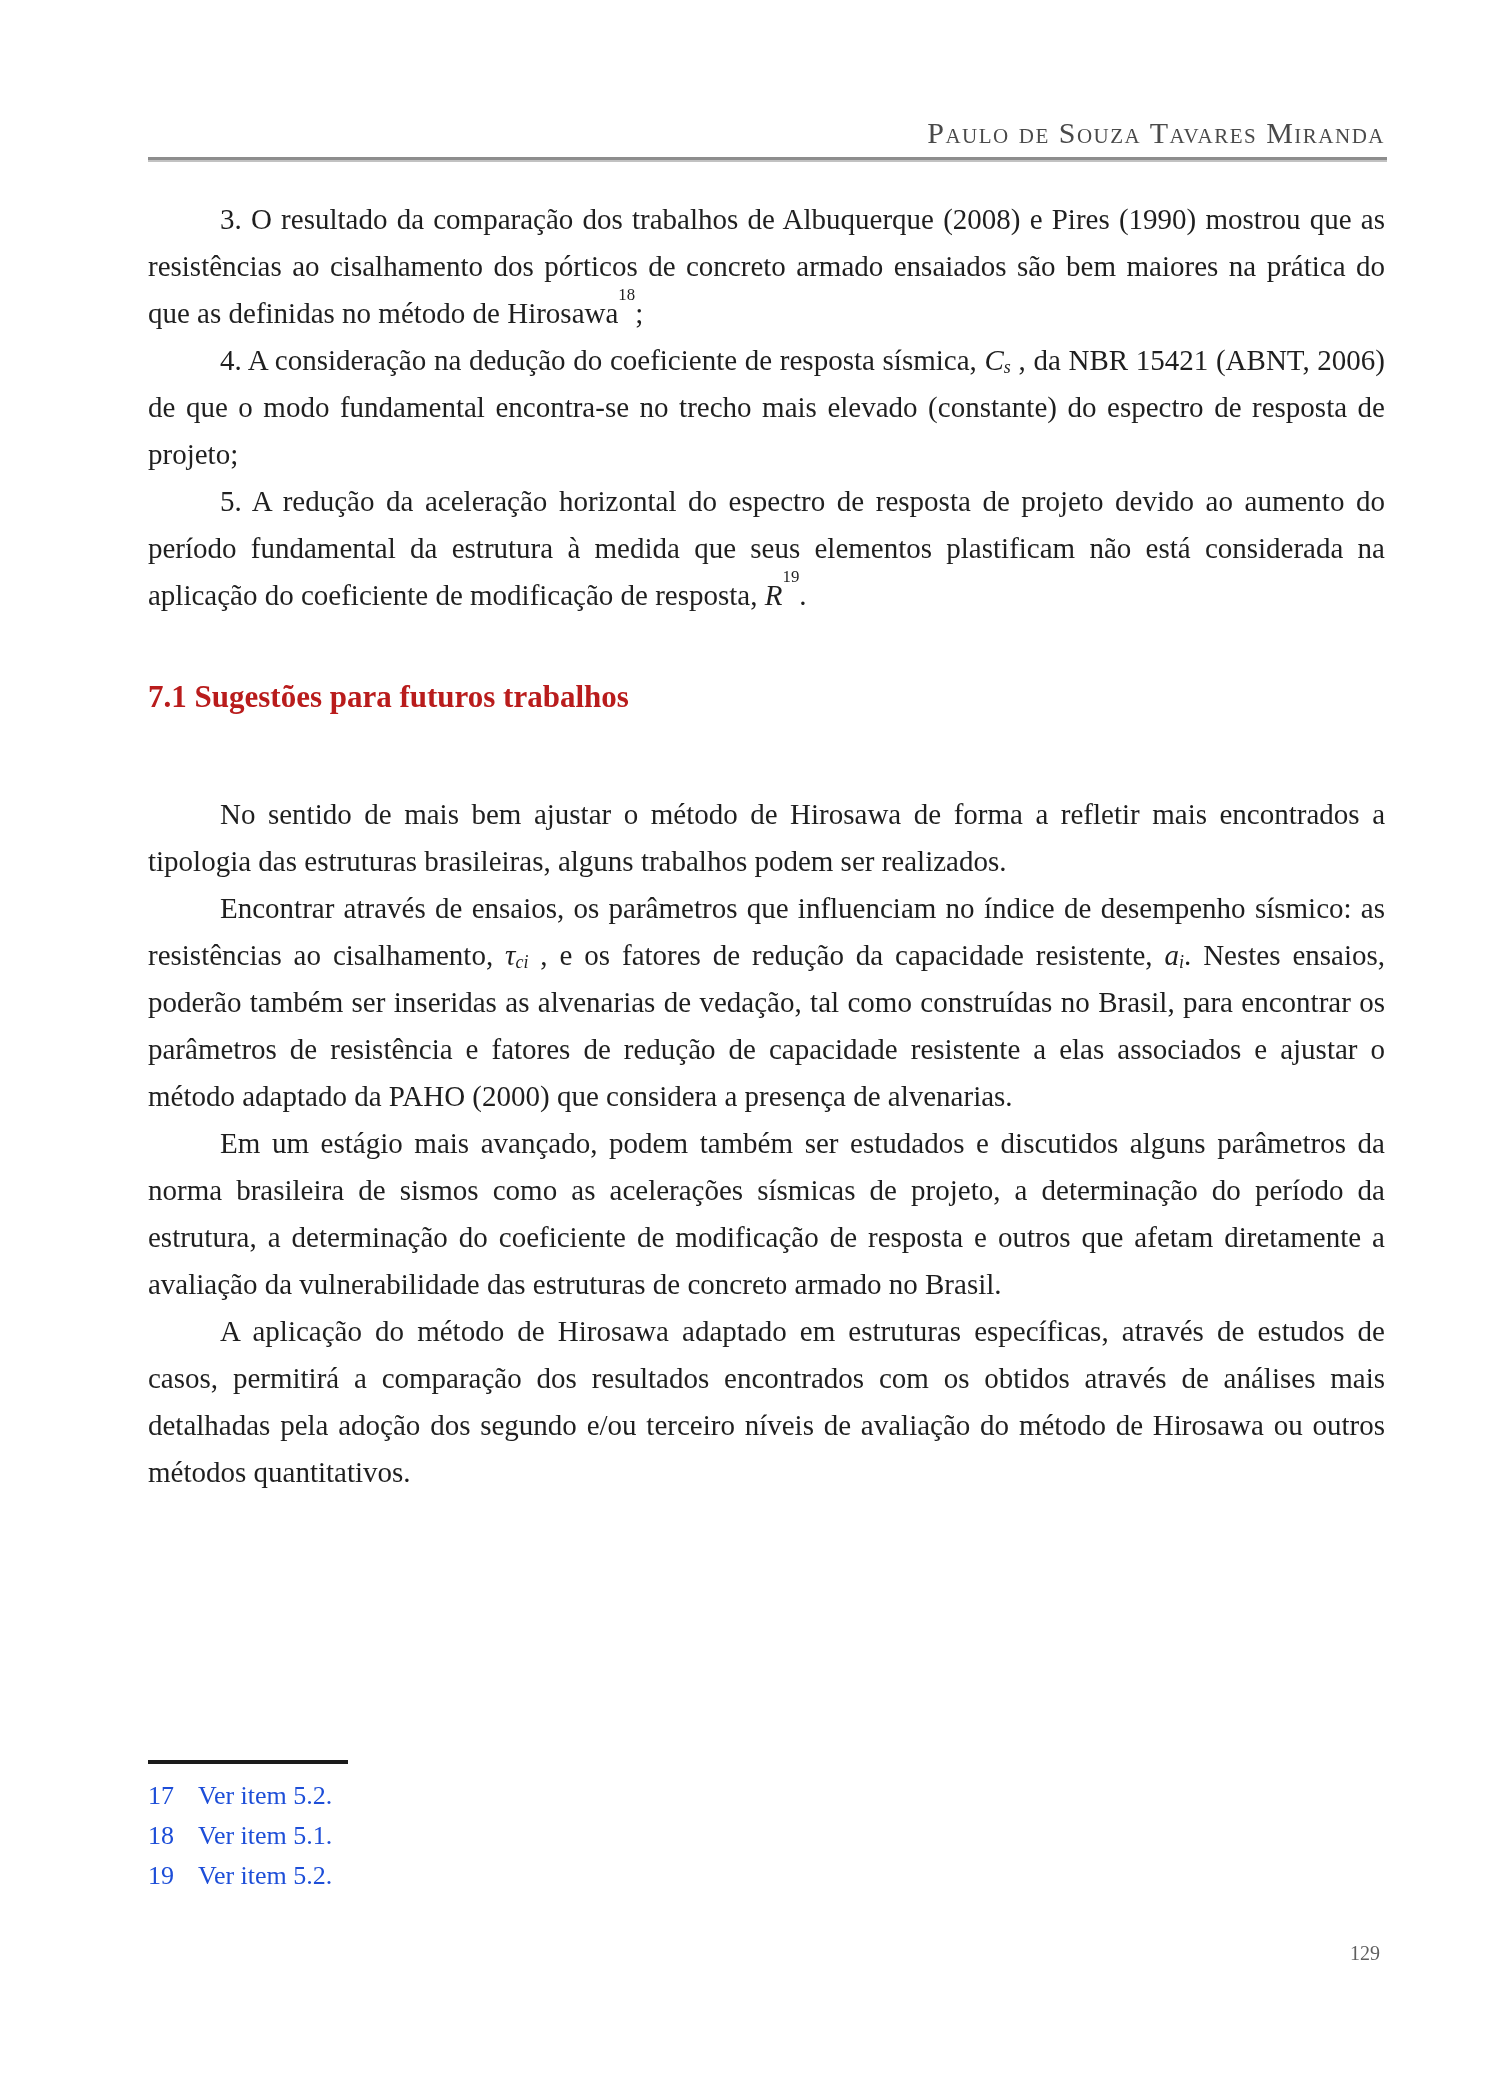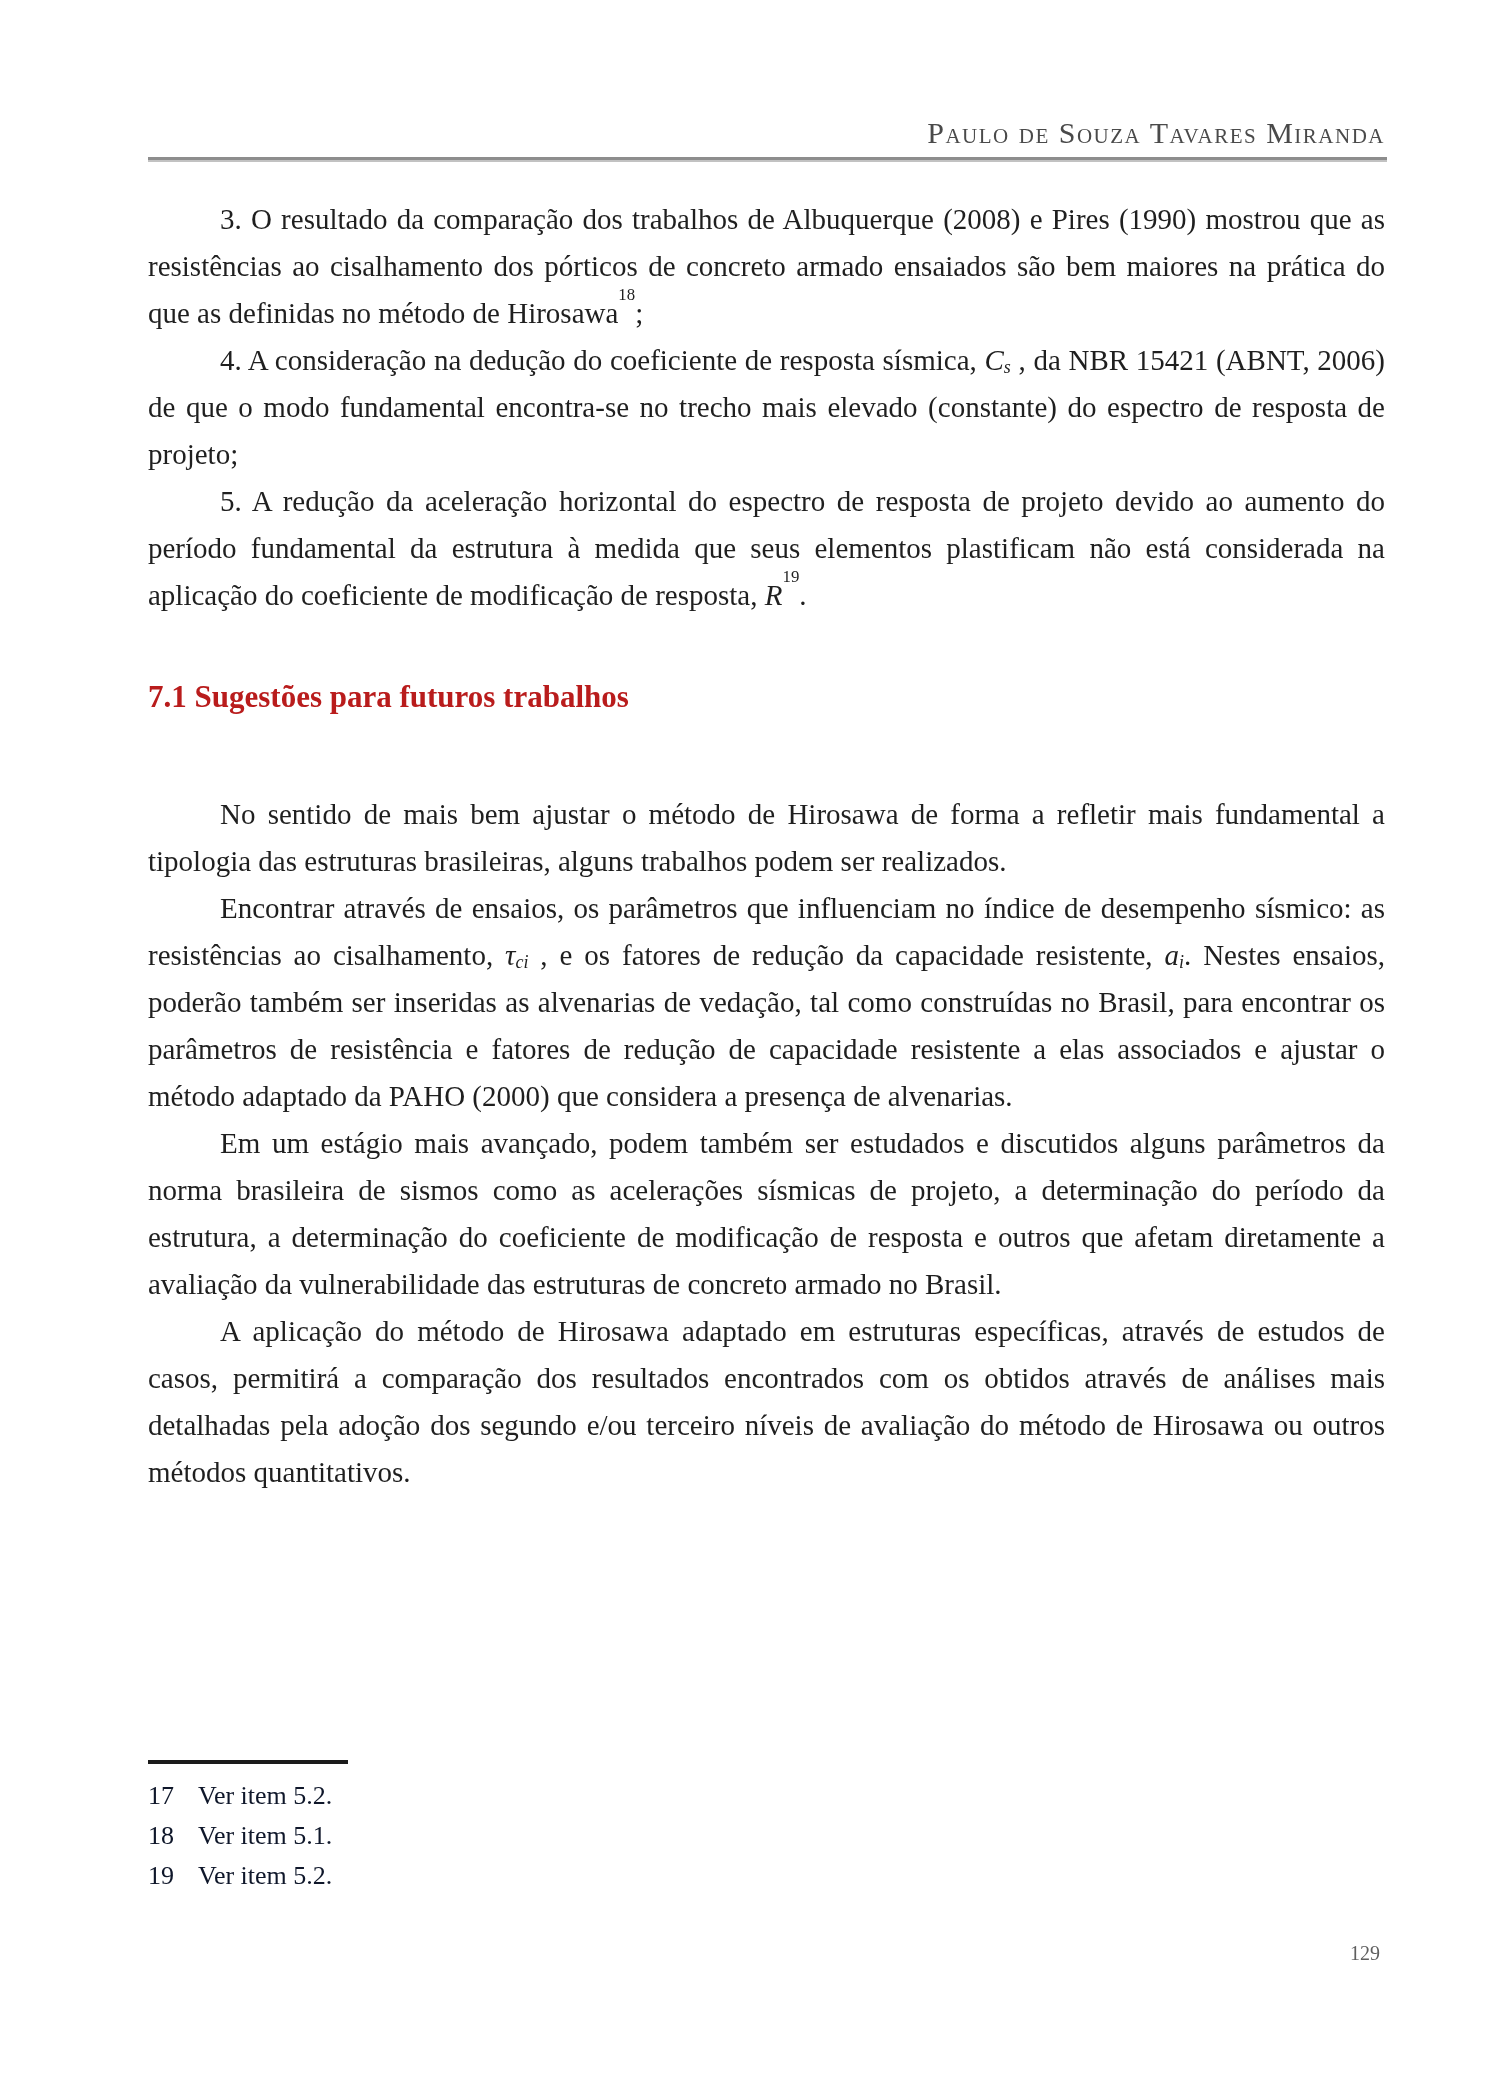--- a/index.html
+++ b/index.html
@@ -55,21 +55,21 @@
     font-style:italic;
     font-size:0.62em;
     position:relative;
     top:0.18em;
     line-height:0;
   }
   .footnotes {
     position:absolute;
     top:1760px; left:148px; width:700px;
     font-size:26px;
-    color:#0f172a;
+    color:#1d4ed8;
   }
   .footnote-rule {
     width:200px; height:4px;
     background:#1b1b1b;
     margin-bottom:12px;
   }
   .footnote { line-height:40px; }
   .fn-num { display:inline-block; min-width:50px; }
   .page-number {
     position:absolute;
@@ -90,21 +90,21 @@
 
 
     <p class="par"><span>3. O resultado da comparação dos trabalhos de Albuquerque (2008) e Pires (1990) mostrou que as resistências ao cisalhamento dos pórticos de concreto armado ensaiados são bem maiores na prática do que as definidas no método de Hirosawa</span><sup class="fn-ref">18</sup><span>;</span></p>
 
     <p class="par"><span>4. A consideração na dedução do coeficiente de resposta sísmica, </span><span class="var">C</span><span class="var-sub">s</span><span> , da NBR 15421 (ABNT, 2006) de que o modo fundamental encontra-se no trecho mais elevado (constante) do espectro de resposta de projeto;</span></p>
 
     <p class="par"><span>5. A redução da aceleração horizontal do espectro de resposta de projeto devido ao aumento do período fundamental da estrutura à medida que seus elementos plastificam não está considerada na aplicação do coeficiente de modificação de resposta, </span><span class="var">R</span><sup class="fn-ref">19</sup><span>.</span></p>
 
     <h2 class="section-heading">7.1 Sugestões para futuros trabalhos</h2>
 
-    <p class="par"><span>No sentido de mais bem ajustar o método de Hirosawa de forma a refletir mais fundamental a tipologia das estruturas brasileiras, alguns trabalhos podem ser realizados.</span></p>
+    <p class="par"><span>No sentido de mais bem ajustar o método de Hirosawa de forma a refletir mais encontrados a tipologia das estruturas brasileiras, alguns trabalhos podem ser realizados.</span></p>
 
     <p class="par"><span>Encontrar através de ensaios, os parâmetros que influenciam no índice de desempenho sísmico: as resistências ao cisalhamento, </span><span class="var">τ</span><span class="var-sub">ci</span><span> , e os fatores de redução da capacidade resistente, </span><span class="var">a</span><span class="var-sub">i</span><span>. Nestes ensaios, poderão também ser inseridas as alvenarias de vedação, tal como construídas no Brasil, para encontrar os parâmetros de resistência e fatores de redução de capacidade resistente a elas associados e ajustar o método adaptado da PAHO (2000) que considera a presença de alvenarias.</span></p>
 
     <p class="par"><span>Em um estágio mais avançado, podem também ser estudados e discutidos alguns parâmetros da norma brasileira de sismos como as acelerações sísmicas de projeto, a determinação do período da estrutura, a determinação do coeficiente de modificação de resposta e outros que afetam diretamente a avaliação da vulnerabilidade das estruturas de concreto armado no Brasil.</span></p>
 
     <p class="par"><span>A aplicação do método de Hirosawa adaptado em estruturas específicas, através de estudos de casos, permitirá a comparação dos resultados encontrados com os obtidos através de análises mais detalhadas pela adoção dos segundo e/ou terceiro níveis de avaliação do método de Hirosawa ou outros métodos quantitativos.</span></p>
 
   </div>
 
   <div class="footnotes">

